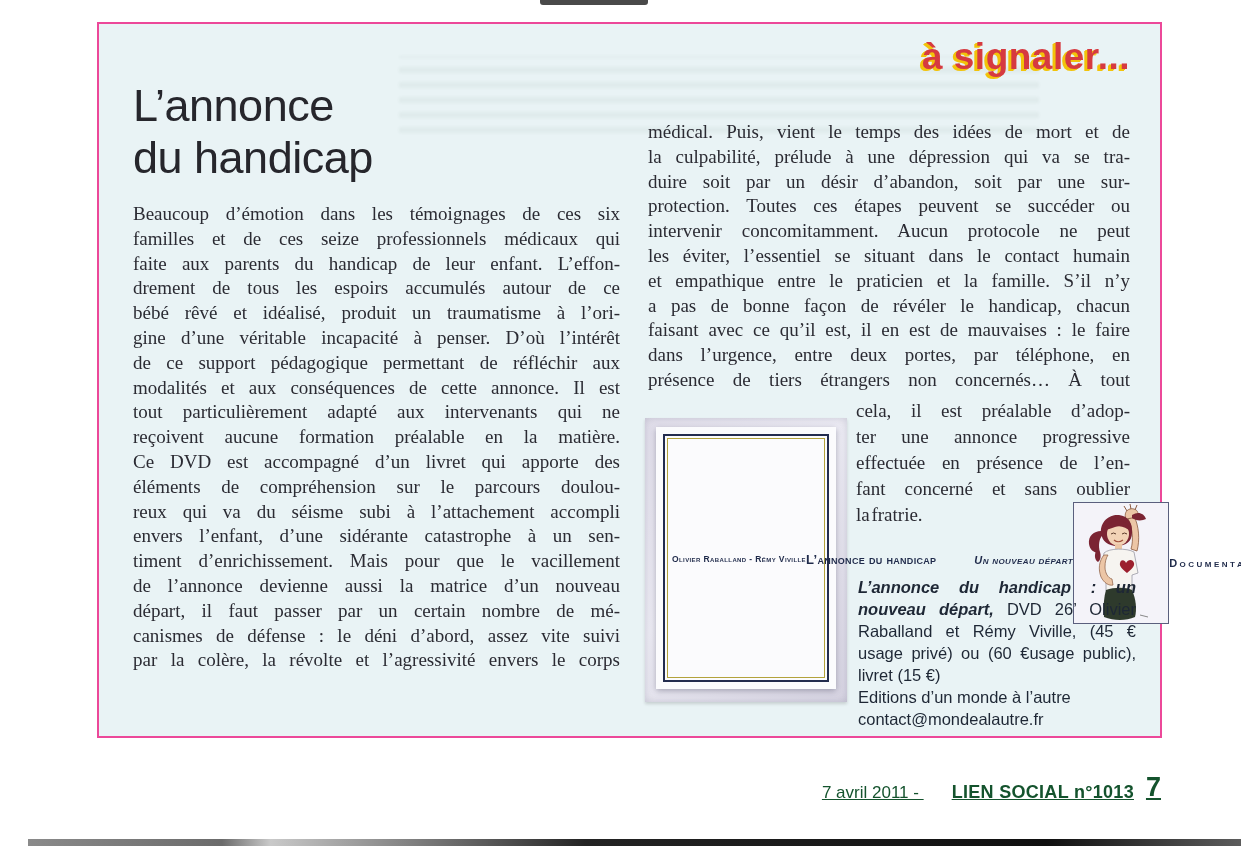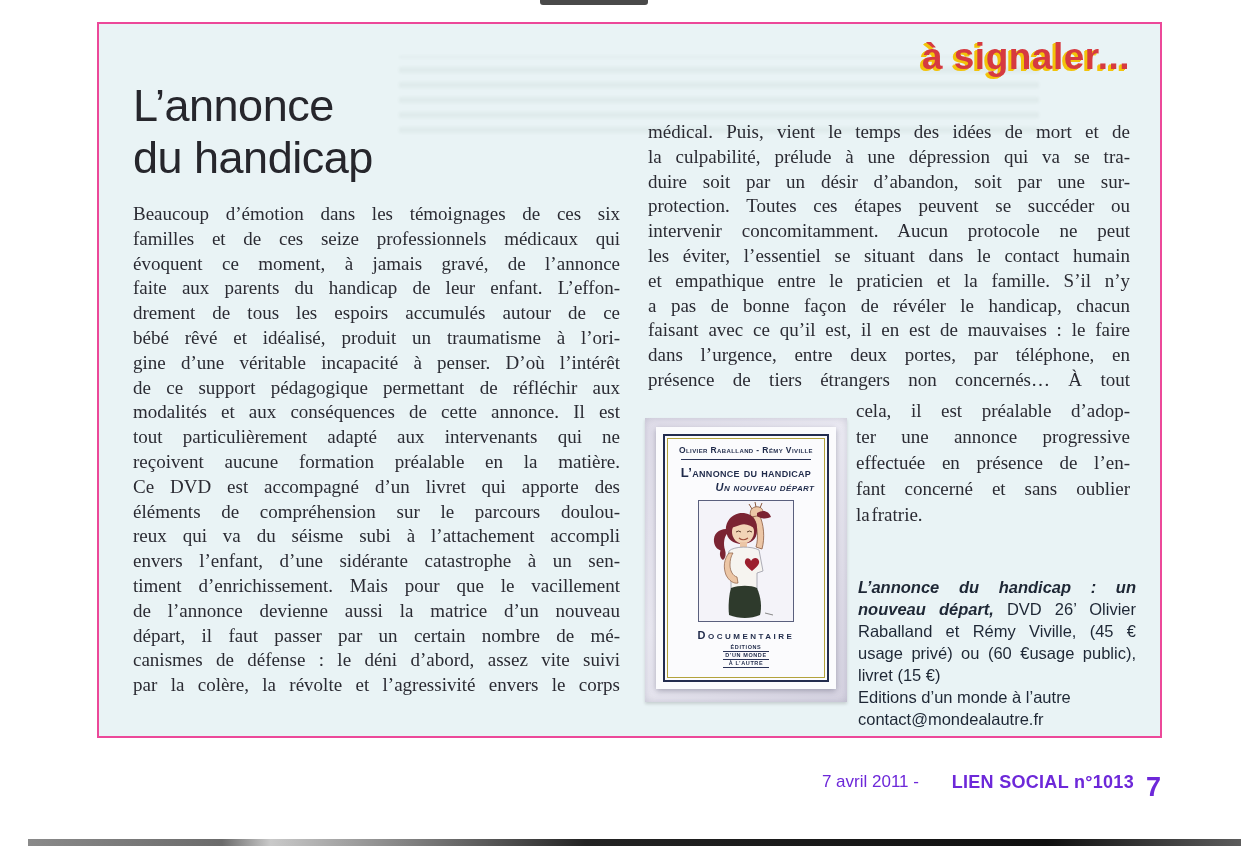--- a/index.html
+++ b/index.html
@@ -79,21 +79,21 @@
   }
   .dvd-card{
     position:absolute;left:7px;top:7px;right:7px;bottom:7px;
     border:2px solid #232c4e;
     padding:2px;
   }
   .dvd-card-inner{
     width:100%;height:100%;
     border:1px solid #b3a23c;
     padding:6px 4px 4px;
-    display:flex;flex-direction:column;align-items:center;
+    display:flex;flex-direction:row;align-items:center;
     color:var(--navy,#1f2a4a);
   }
   .dvd-authors{
     font-size:8.5px;font-weight:bold;font-variant:small-caps;
     letter-spacing:.4px;white-space:nowrap;
   }
   .dvd-rule{width:88%;border-bottom:1px solid #2a3458;margin:4px 0 5px;}
   .dvd-title{
     font-size:13px;font-weight:bold;font-variant:small-caps;
     letter-spacing:.3px;white-space:nowrap;
@@ -120,21 +120,21 @@
   .caption{
     position:absolute;left:759px;top:552px;width:278px;
     font-size:16.5px;line-height:22px;color:var(--caption-ink,#1e2735);
   }
   .caption .cap-main{text-align:justify;}
   .cap-title{font-weight:bold;font-style:italic;}
   .cap-line{text-align:left;}
   
   .footer{
     position:absolute;top:772px;right:80px;
-    display:flex;align-items:flex-start;color:#6d28d9;
+    display:flex;align-items:flex-end;color:#14532d;text-decoration:underline;
   }
   .footer .f-date{font-size:17px;white-space:pre;}
   .footer .f-mag{font-size:18px;font-weight:bold;letter-spacing:.3px;margin-left:28px;}
   .footer .f-page{font-size:27px;font-weight:bold;margin-left:12px;}
 </style>
 </head>
 <body>
 
 <div class="smudge-top"></div>
 <div class="scan-bar-bottom"></div>
@@ -145,21 +145,20 @@
   <div class="section-label">à signaler...</div>
 
   <h1 class="article-title">
     <span>L’annonce</span><br>
     <span>du handicap</span>
   </h1>
 
   <div class="col col-left">
       <div class="tline">Beaucoup d’émotion dans les témoignages de ces six</div>
       <div class="tline">familles et de ces seize professionnels médicaux qui</div>
-      <div class="tline">évoquent ce moment, à jamais gravé, de l’annonce</div>
       <div class="tline">faite aux parents du handicap de leur enfant. L’effon-</div>
       <div class="tline">drement de tous les espoirs accumulés autour de ce</div>
       <div class="tline">bébé rêvé et idéalisé, produit un traumatisme à l’ori-</div>
       <div class="tline">gine d’une véritable incapacité à penser. D’où l’intérêt</div>
       <div class="tline">de ce support pédagogique permettant de réfléchir aux</div>
       <div class="tline">modalités et aux conséquences de cette annonce. Il est</div>
       <div class="tline">tout particulièrement adapté aux intervenants qui ne</div>
       <div class="tline">reçoivent aucune formation préalable en la matière.</div>
       <div class="tline">Ce DVD est accompagné d’un livret qui apporte des</div>
       <div class="tline">éléments de compréhension sur le parcours doulou-</div>

